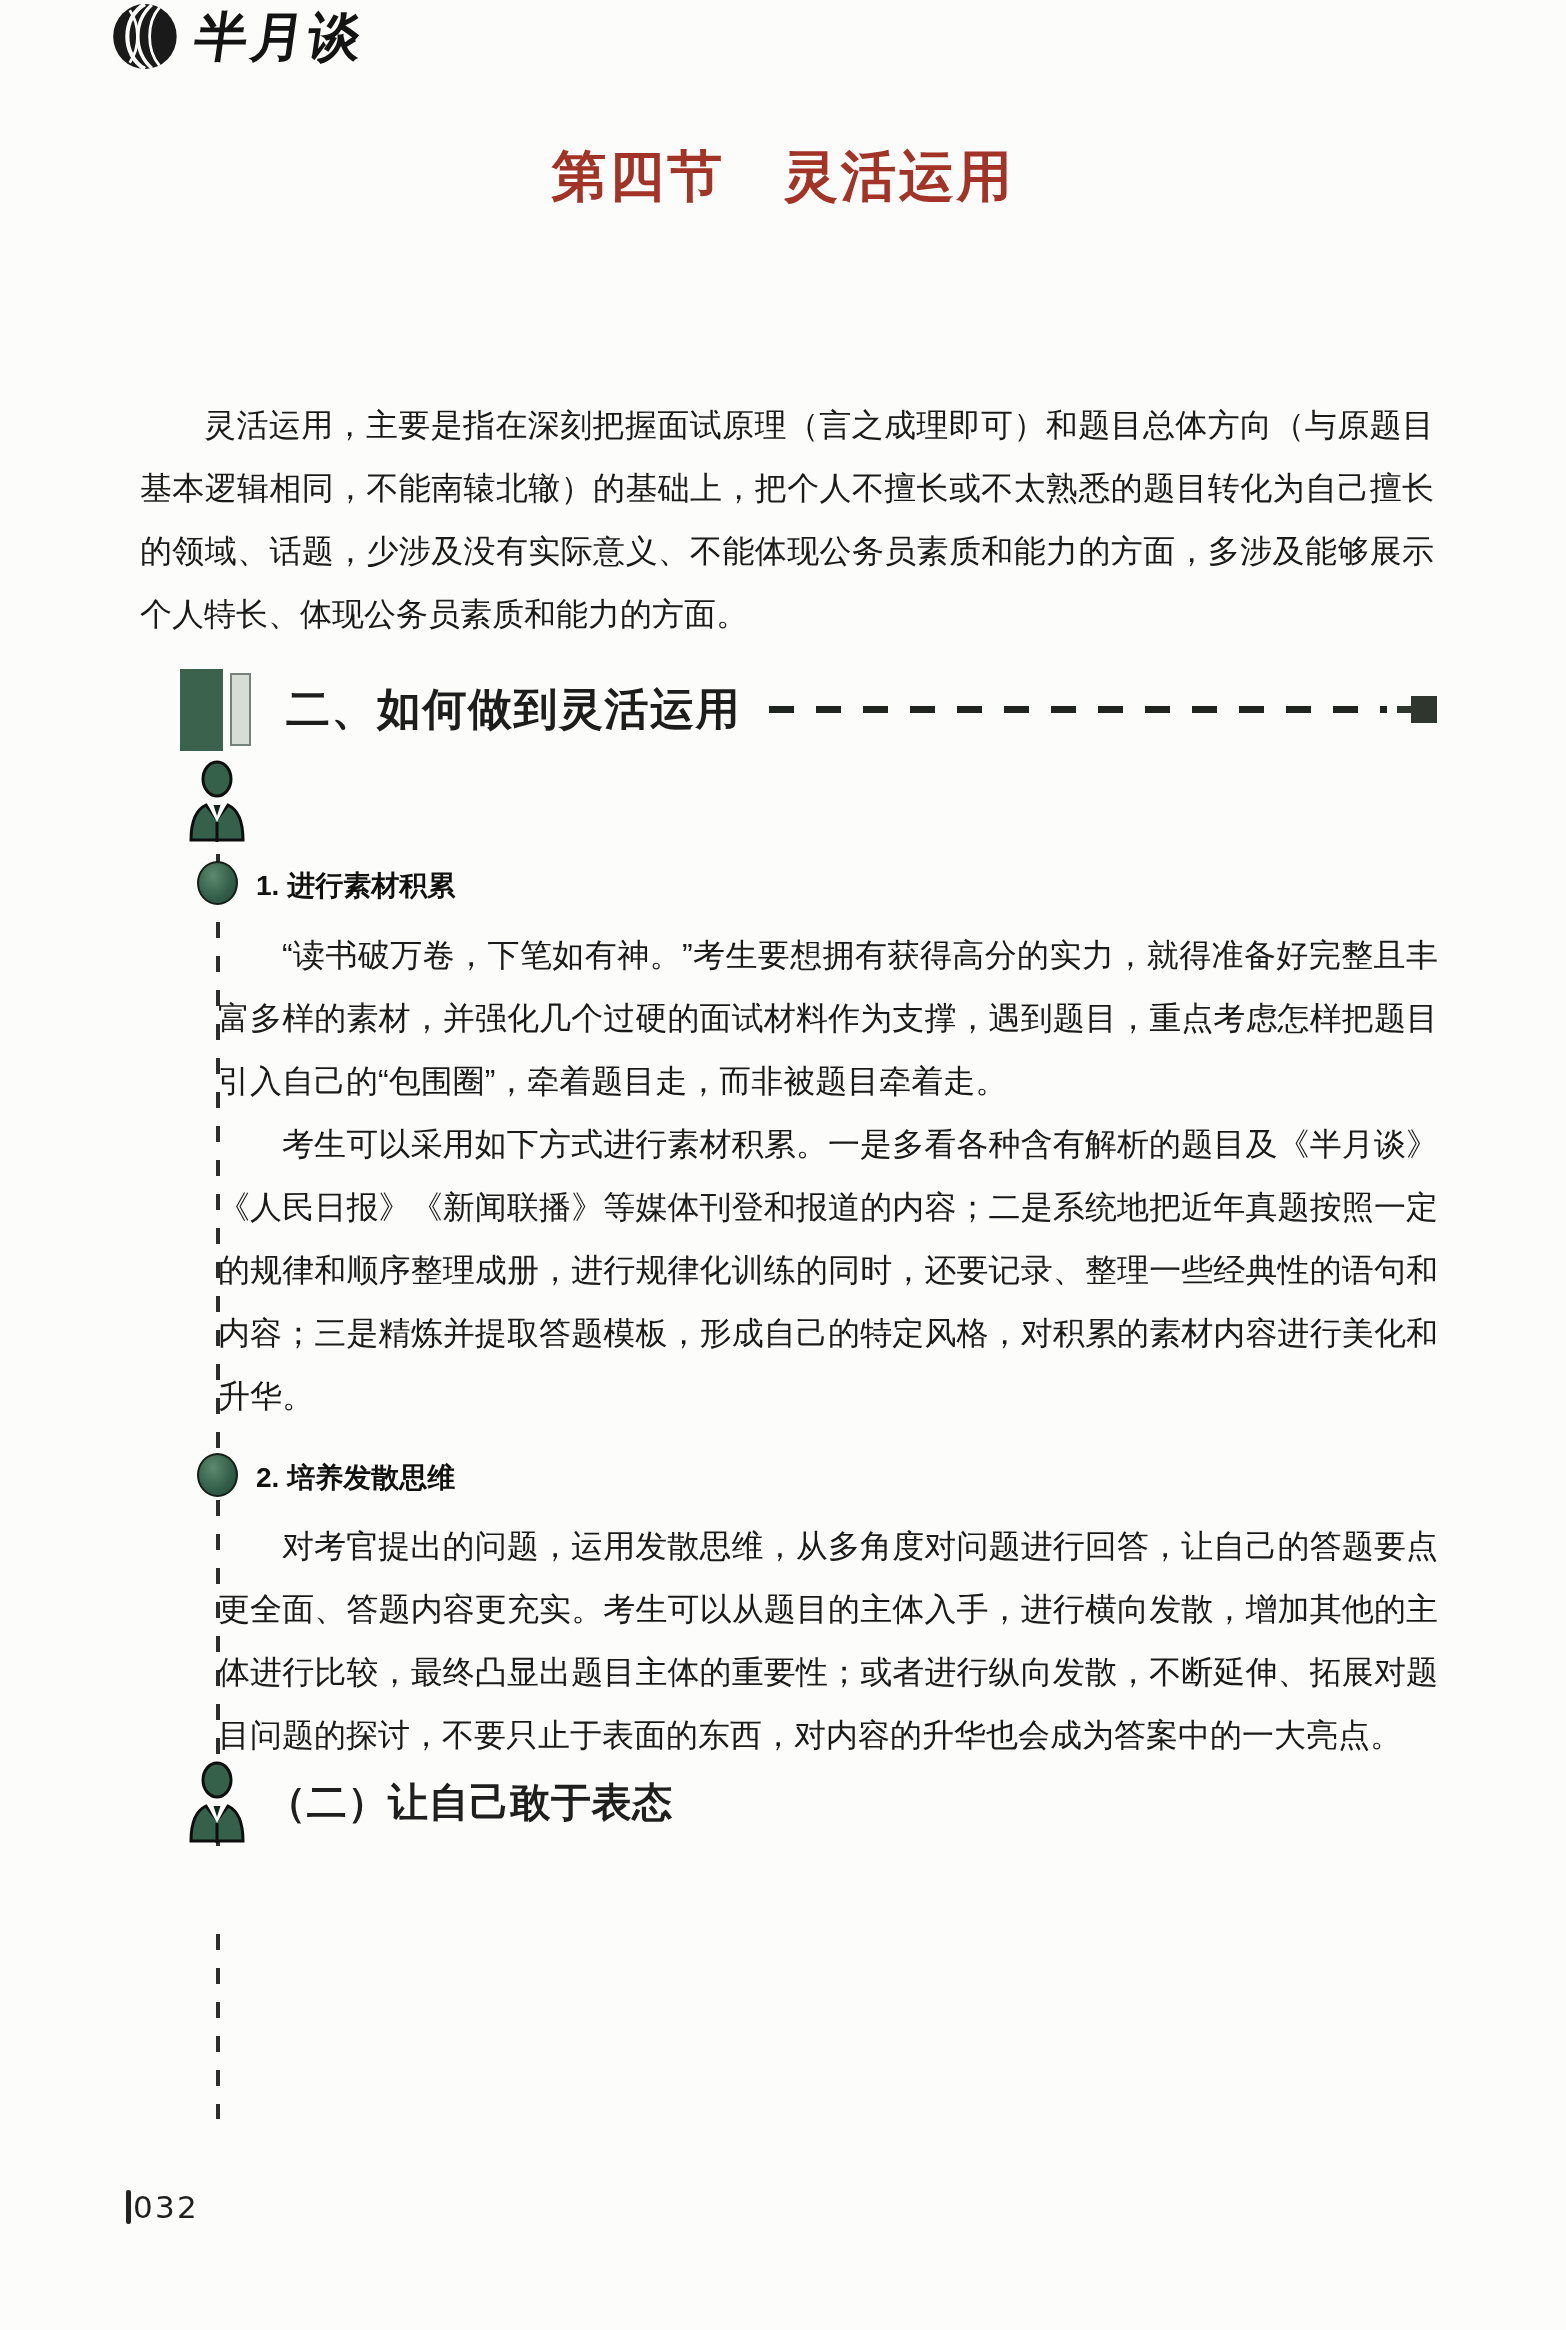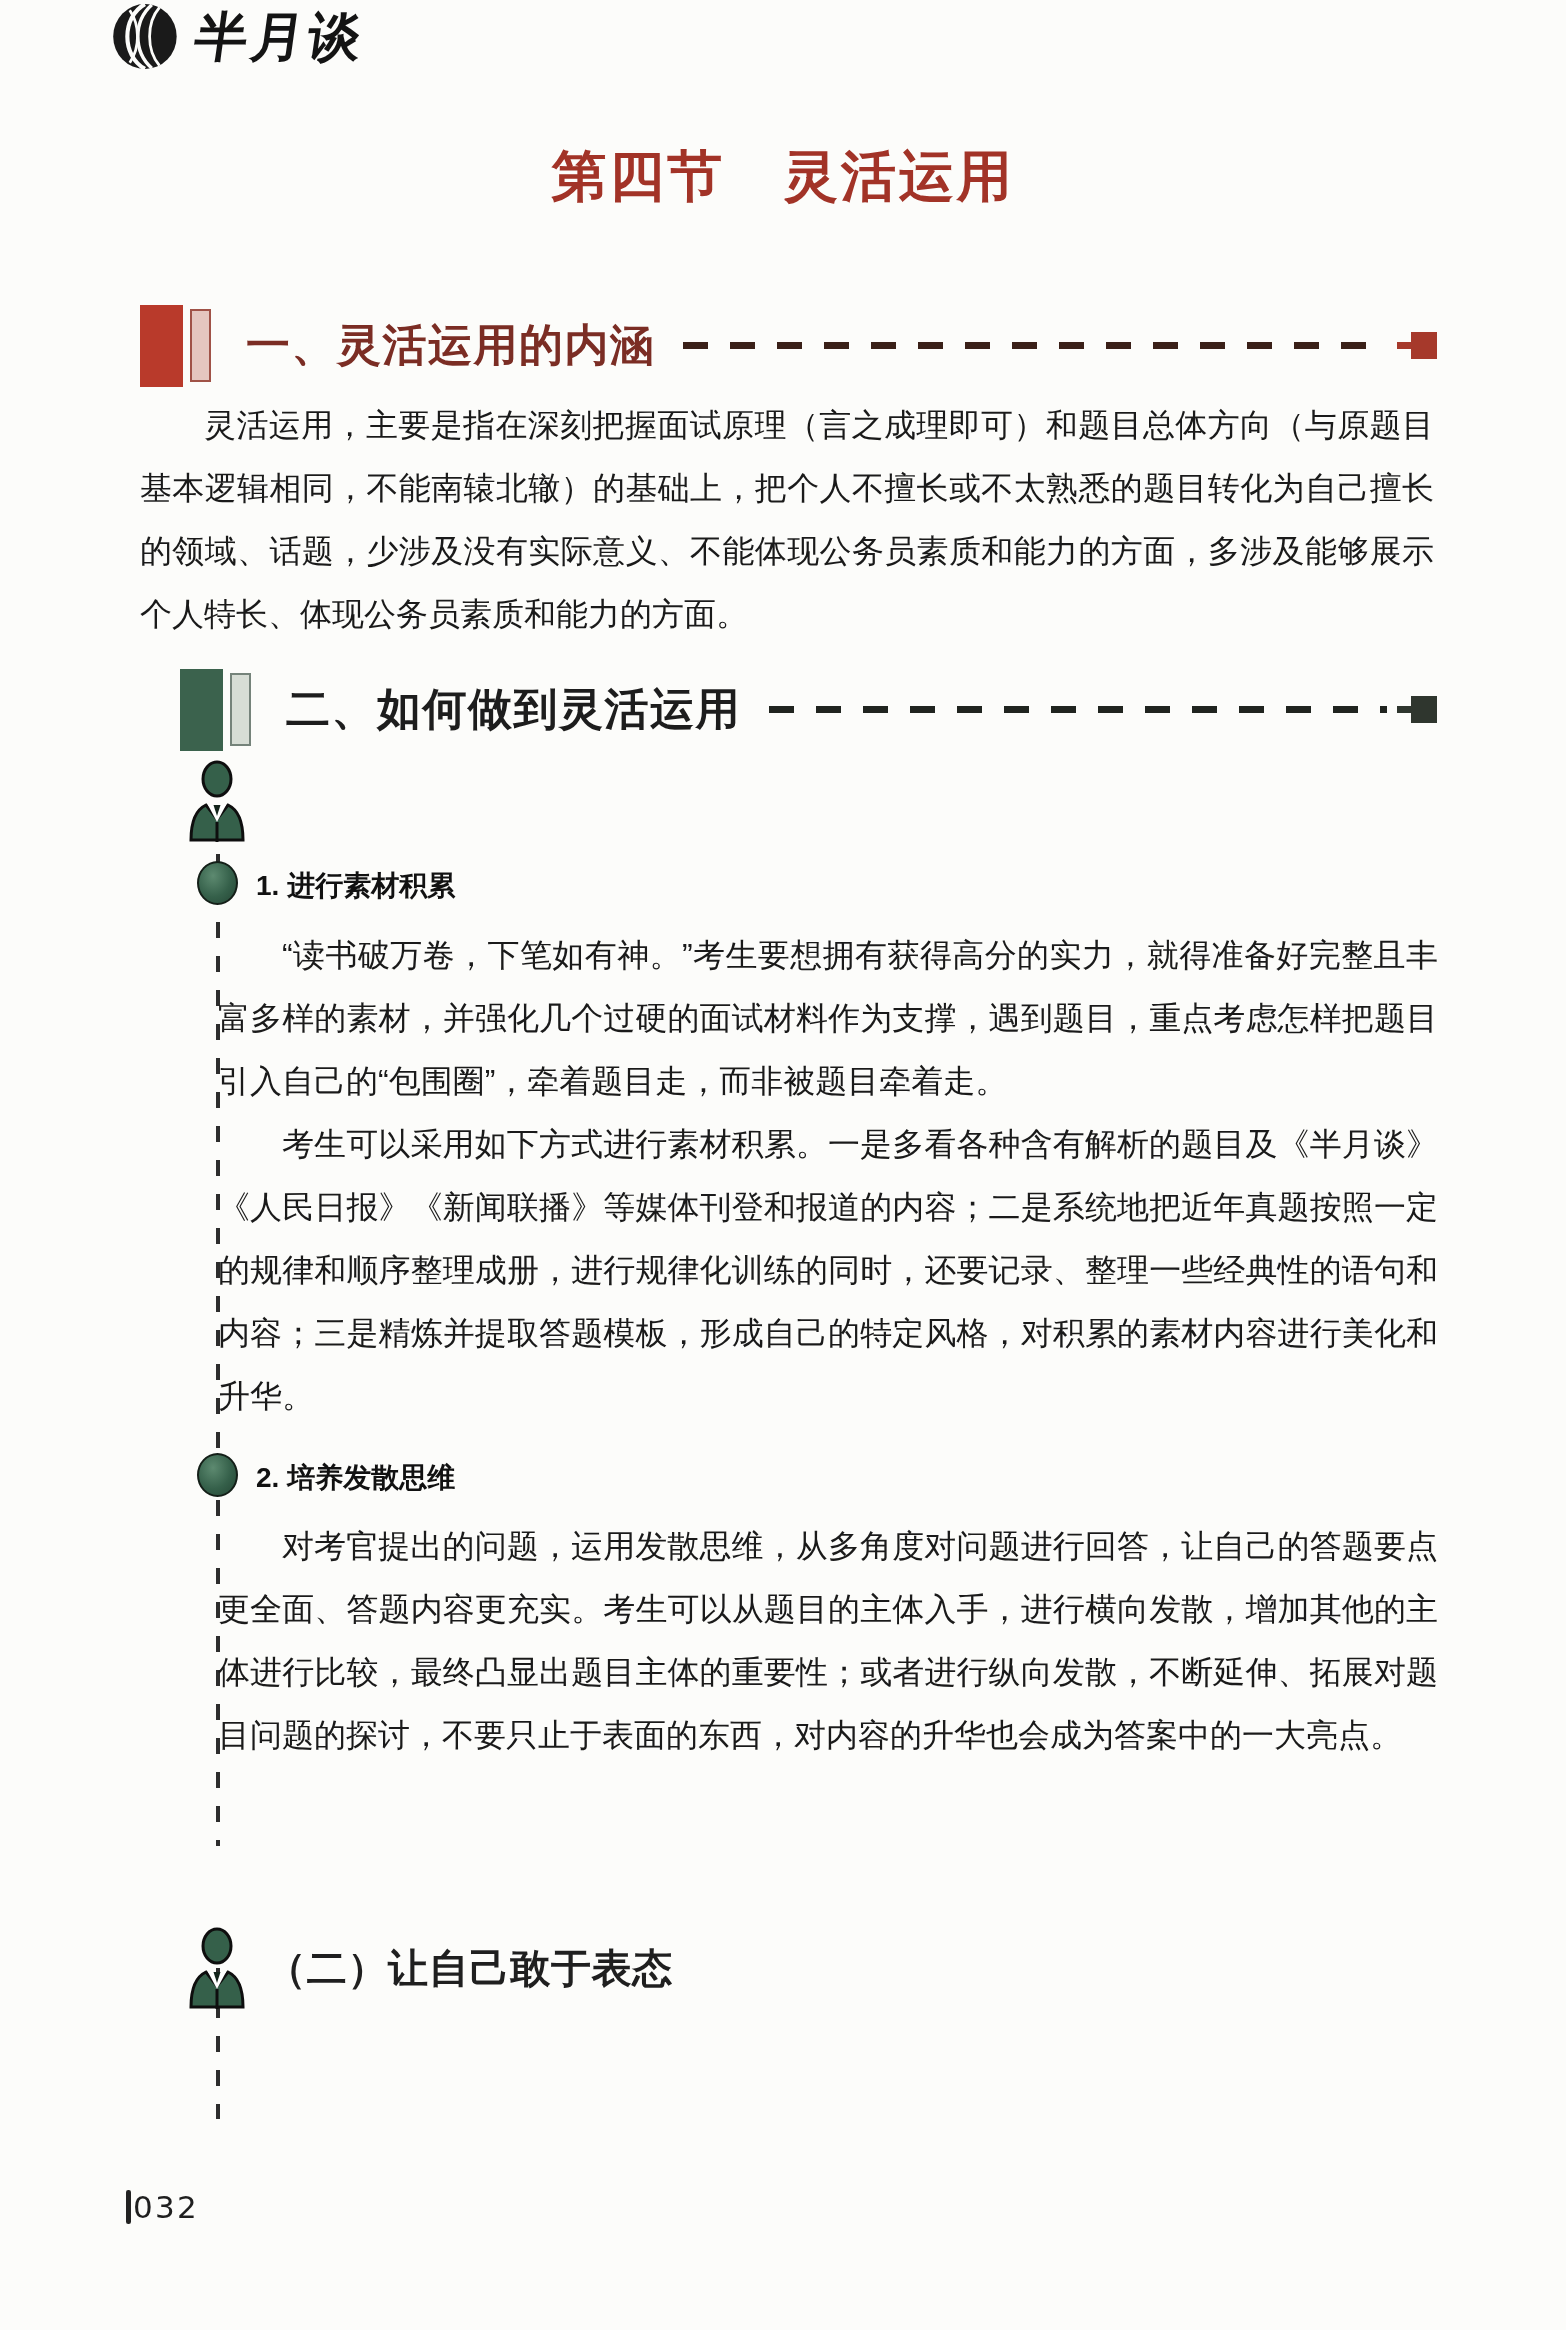--- a/index.html
+++ b/index.html
@@ -59,21 +59,21 @@
   }
   .para p{margin:0;text-indent:2em;}
   .para-intro{left:140px;width:1294px;top:394px;}
   .para-item1{left:218px;width:1220px;top:924px;}
   .para-item2{left:218px;width:1220px;top:1515px;}
   .para-sub2{left:218px;width:1220px;top:1942px;}
 
   
   .subhead{position:absolute;left:187px;display:flex;align-items:center;gap:19px;}
   .subhead.sh1{top:760px;}
-  .subhead.sh2{top:1927px;font-family:Liberation Serif, serif;}
+  .subhead.sh2{top:1761px;font-family:Liberation Serif, serif;}
   .subhead-text{font-size:40px;font-weight:600;color:#1f1f1f;white-space:nowrap;letter-spacing:0.7px;}
 
   
   .vline{position:absolute;left:216px;width:4.4px;
     background:repeating-linear-gradient(180deg,#2d2d2d 0 16px,transparent 16px 34px);}
   .vline.v1{top:854px;height:992px;}
   .vline.v2{top:1934px;height:185px;}
 
   
   .bullet{position:absolute;left:197px;width:41px;height:44px;border-radius:50%;
@@ -101,30 +101,20 @@
       <path d="M52 3 C 18 22 18 78 52 97" fill="none" stroke="#fcfcfa" stroke-width="6"></path>
       <path d="M62 4 C 35 28 35 72 62 96" fill="none" stroke="#fcfcfa" stroke-width="5"></path>
       <path d="M73 8 C 54 30 54 70 73 92" fill="none" stroke="#fcfcfa" stroke-width="4"></path>
       <path d="M30 12 C 45 34 45 66 30 88" fill="none" stroke="#fcfcfa" stroke-width="4"></path>
     </svg>
     <div class="logo-text">半月谈</div>
   </div>
 
   <div class="chapter-title">第四节　灵活运用</div>
 
-  <div class="sec-row row1">
-    <div class="blk-solid"></div>
-    <div class="blk-light"></div>
-    <div class="sec-title">一、灵活运用的内涵</div>
-    <div class="leader"></div>
-    <div class="endcap">
-      <div class="stub"></div>
-      <div class="square"></div>
-    </div>
-  </div>
 
   <div class="para para-intro">
     <p>灵活运用，主要是指在深刻把握面试原理（言之成理即可）和题目总体方向（与原题目基本逻辑相同，不能南辕北辙）的基础上，把个人不擅长或不太熟悉的题目转化为自己擅长的领域、话题，少涉及没有实际意义、不能体现公务员素质和能力的方面，多涉及能够展示个人特长、体现公务员素质和能力的方面。</p>
   </div>
 
   <div class="sec-row row2">
     <div class="blk-solid"></div>
     <div class="blk-light"></div>
     <div class="sec-title">二、如何做到灵活运用</div>
     <div class="leader"></div>

